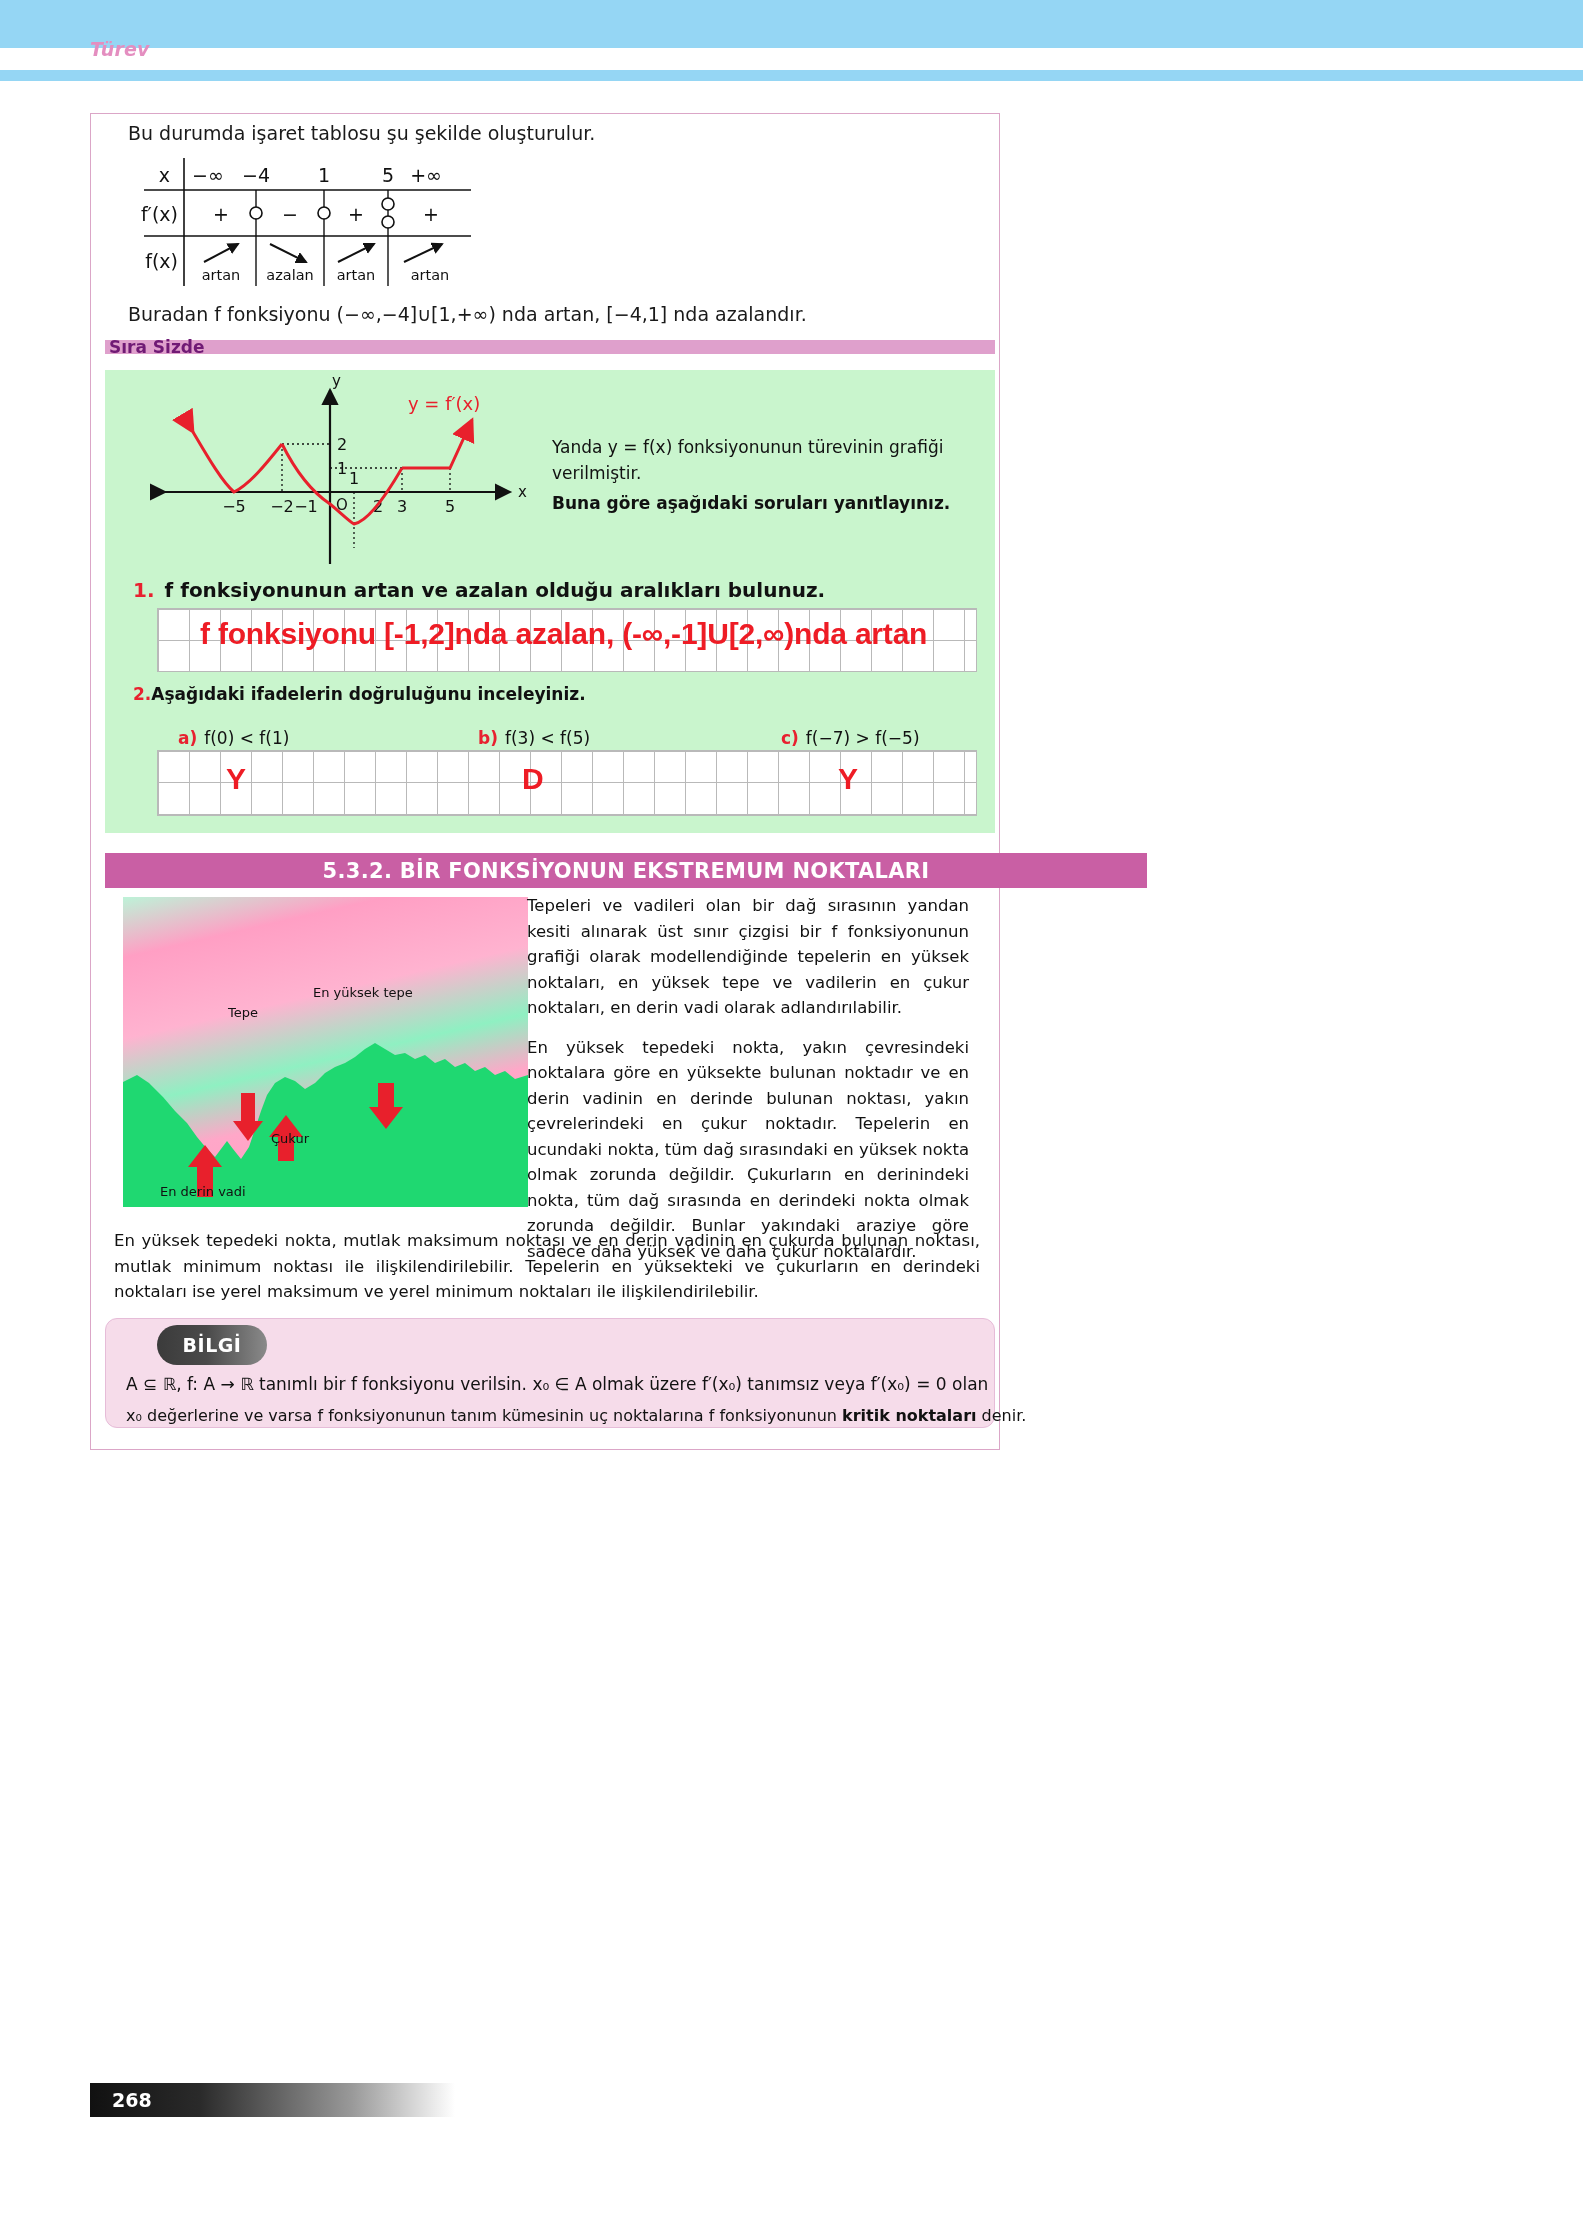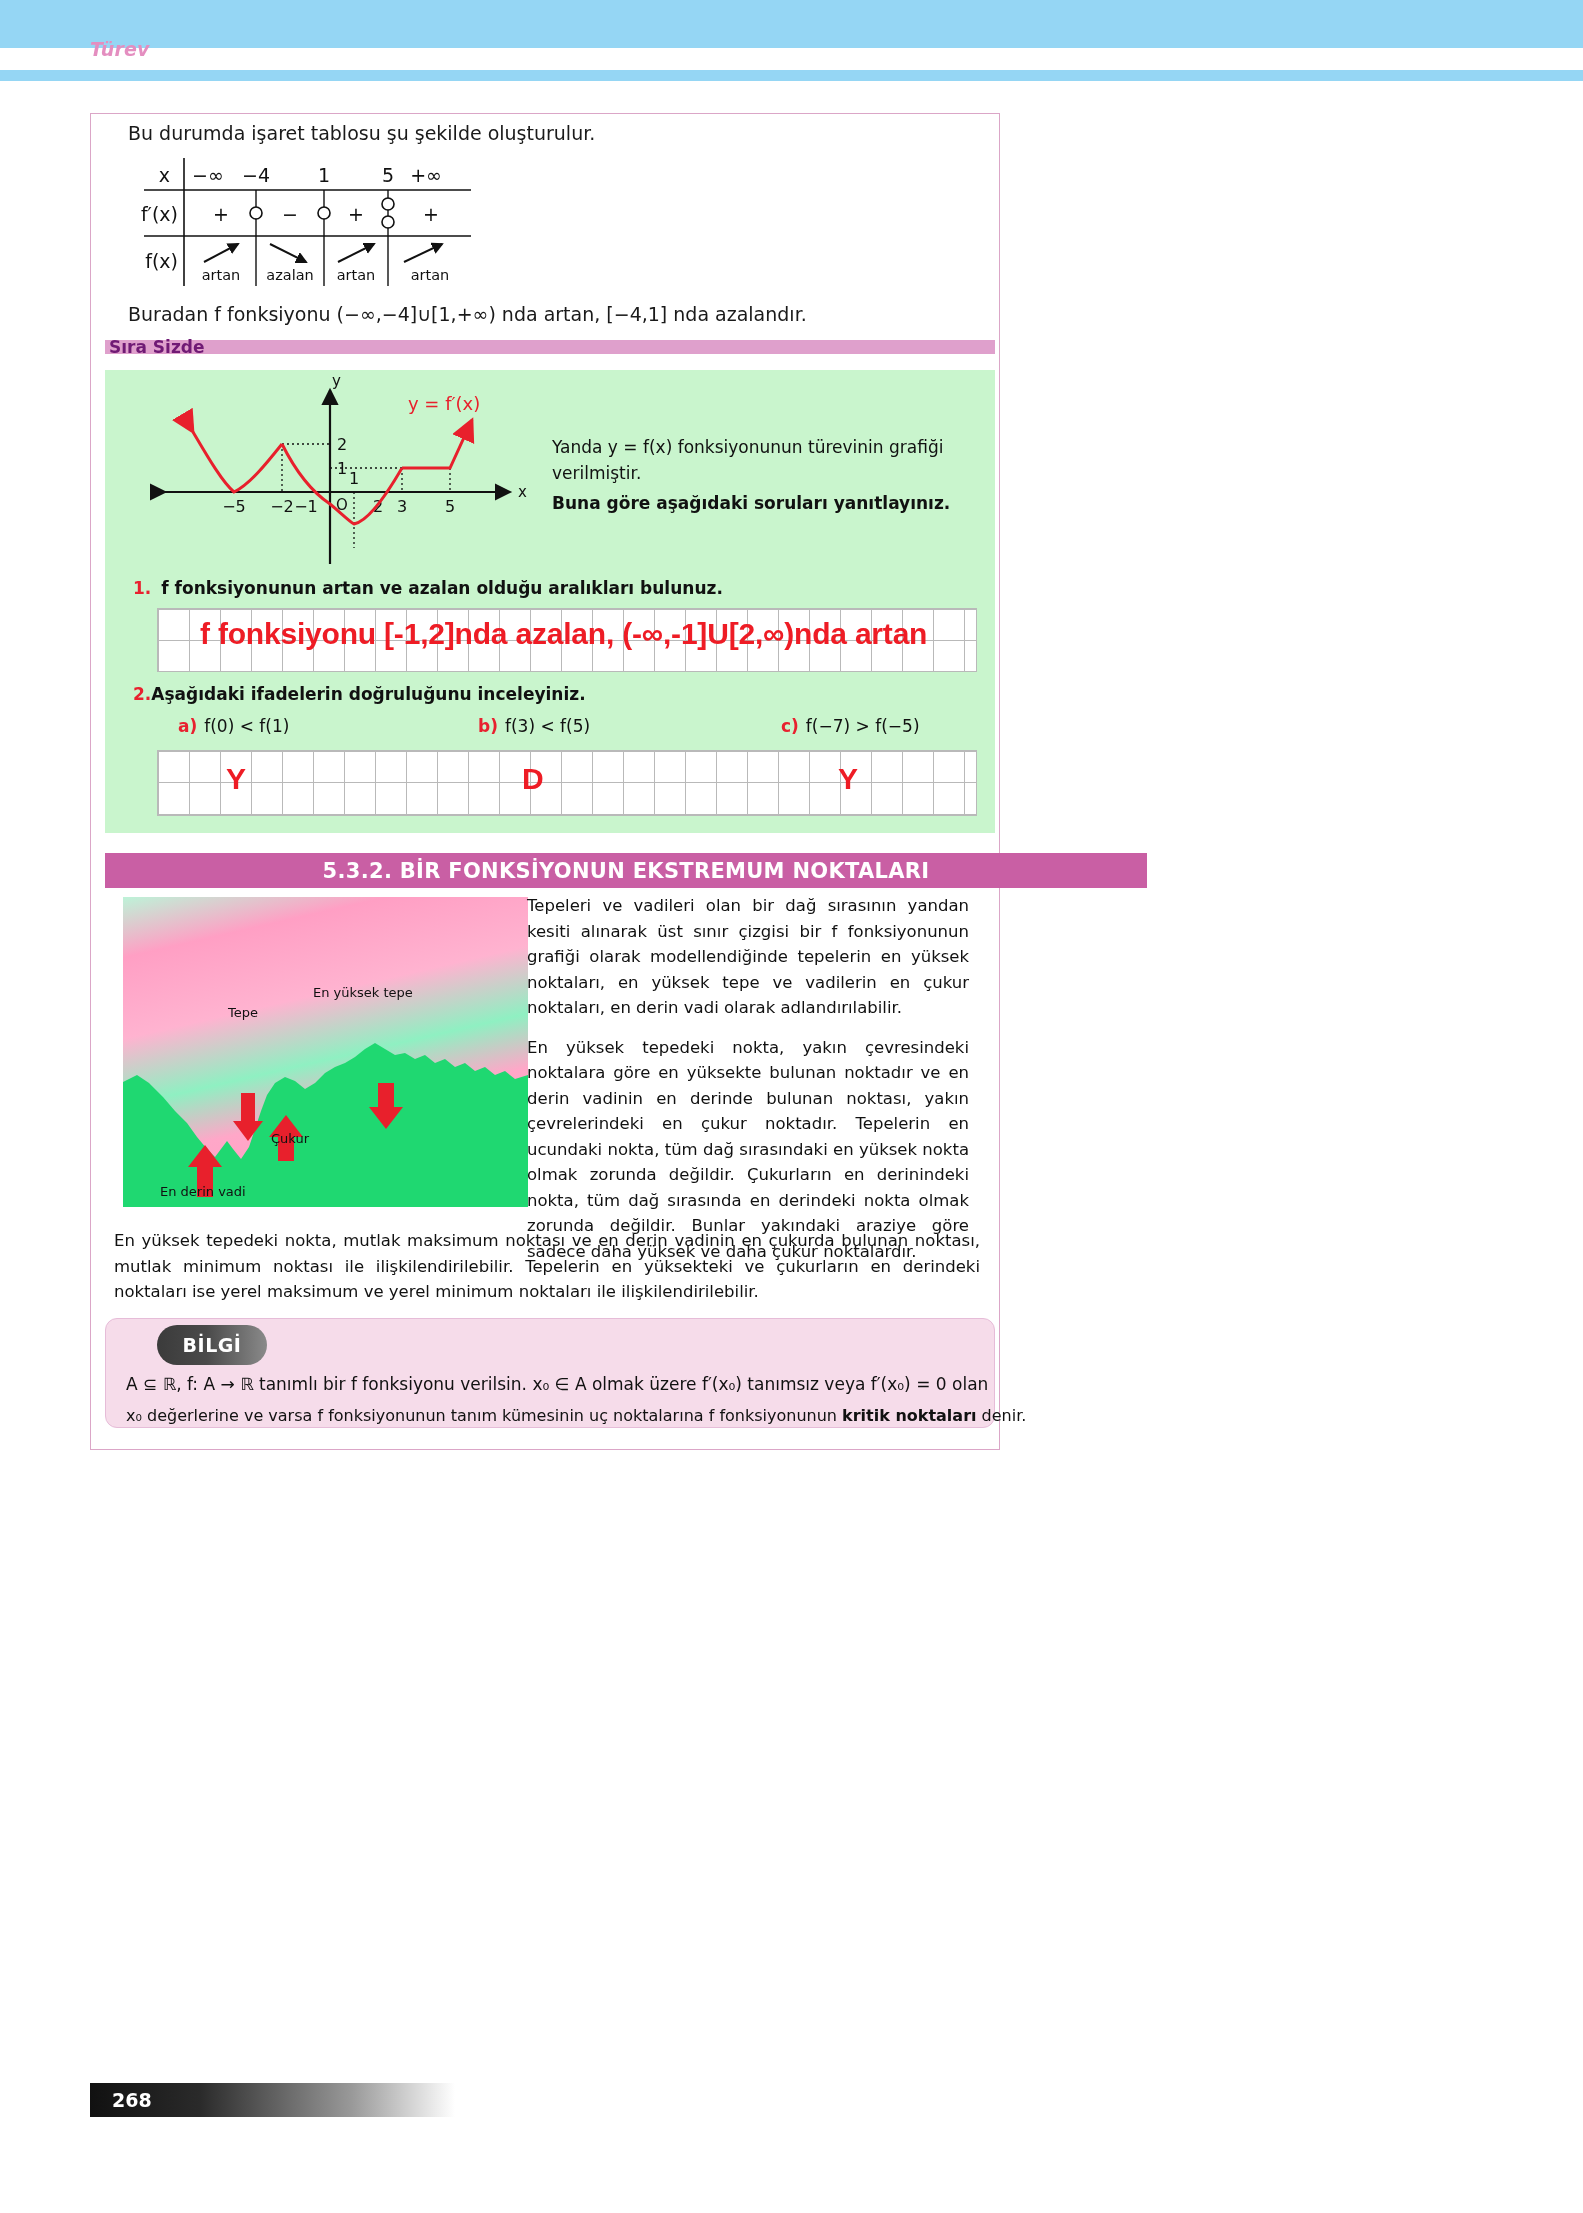--- a/index.html
+++ b/index.html
@@ -54,32 +54,32 @@
   }
   .graph-wrap{position:absolute;left:140px;top:372px;width:400px;height:200px;}
   .side-text{
     position:absolute;left:552px;top:434px;width:440px;
     font-family:"DejaVu Sans", sans-serif;font-size:17px;line-height:26px;color:#111;
   }
   .side-text .bold{font-weight:bold;display:block;margin-top:4px;}
   .q-num{color:#e8212f;font-weight:bold;}
   .q1{
     position:absolute;left:133px;top:578px;width:860px;
-    font-family:"DejaVu Sans", sans-serif;font-size:17px;font-weight:bold;color:#111;
+    font-family:"DejaVu Sans", sans-serif;font-size:20px;font-weight:bold;color:#111;
   }
   .q1 .q-num{margin-right:10px;}
   .q2{
     position:absolute;left:133px;top:684px;width:860px;
     font-family:"DejaVu Sans", sans-serif;font-size:17px;font-weight:bold;color:#111;
   }
   .abc-row{
     position:absolute;left:178px;top:716px;width:815px;height:28px;
     font-family:"DejaVu Sans", sans-serif;font-size:17px;color:#111;
   }
-  .abc-item{position:absolute;white-space:nowrap;}
+  .abc-item{position:absolute;white-space:nowrap;margin-top:12px;}
   .abc-item .lab{color:#e8212f;font-weight:bold;margin-right:7px;}
   
   .ans-grid{
     position:absolute;
     background:
       repeating-linear-gradient(to right, #b9b9b9 0 1px, transparent 1px 31px),
       repeating-linear-gradient(to bottom, #b9b9b9 0 1px, transparent 1px 31.3px),
       #ffffff;
     border:1px solid #b9b9b9;box-sizing:border-box;
   }

